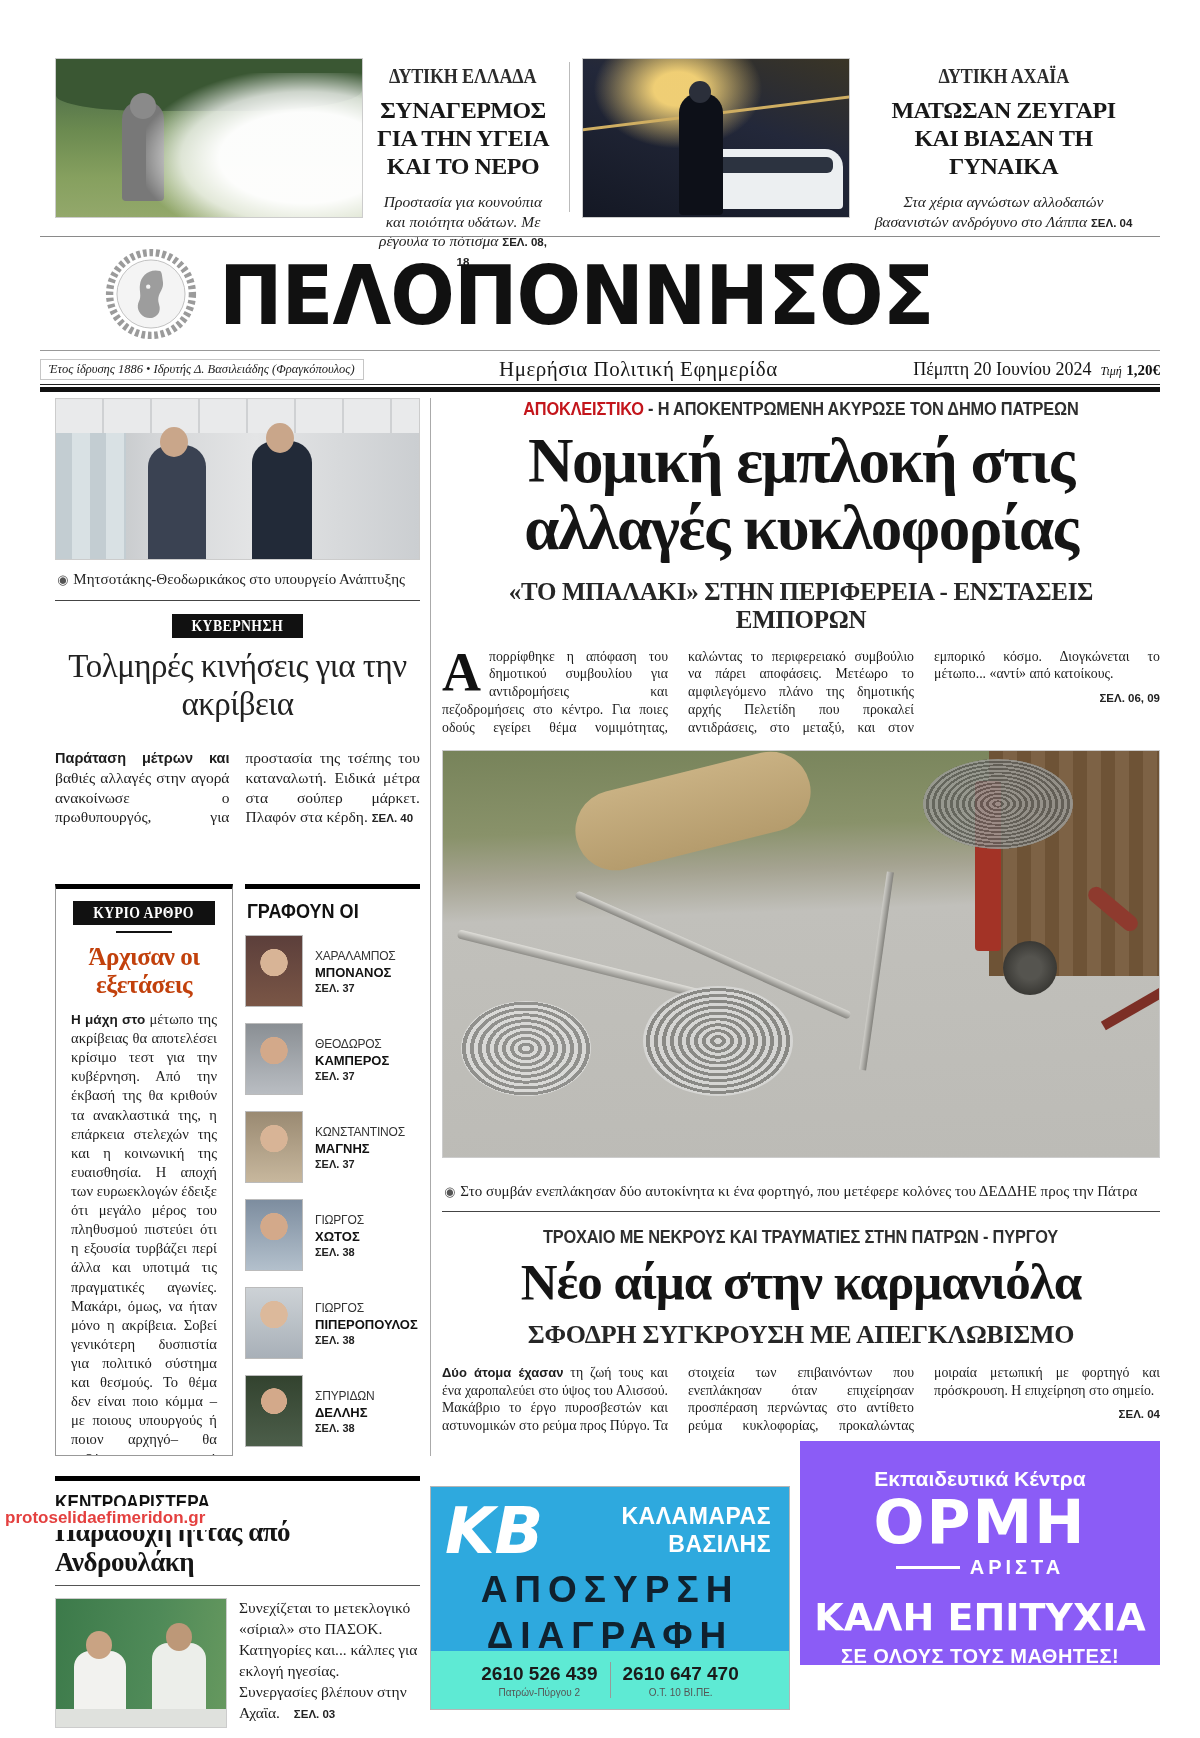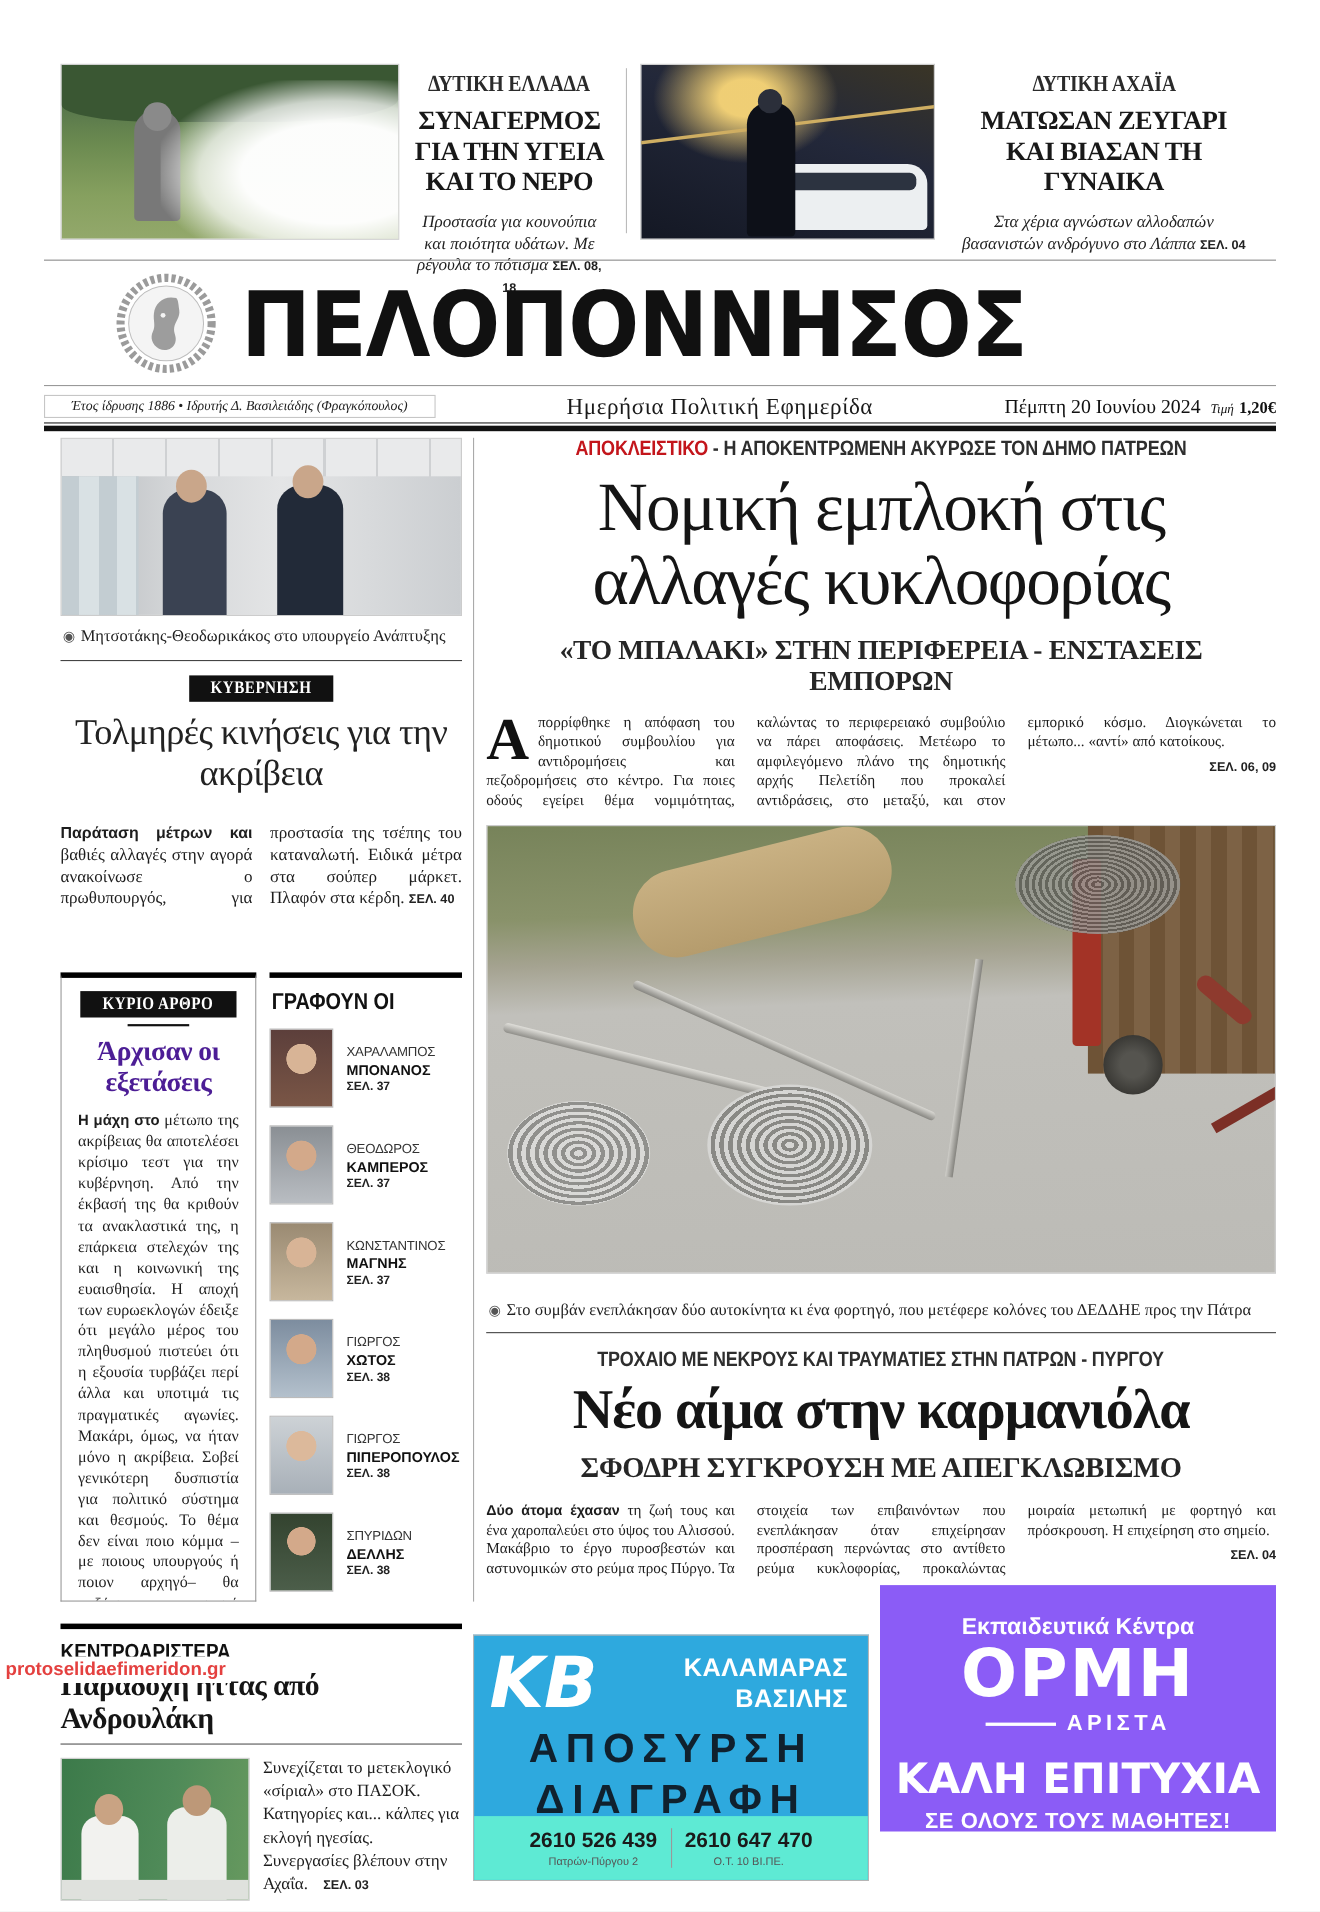--- a/index.html
+++ b/index.html
@@ -37,21 +37,21 @@
 
   .rule-thin-top{position:absolute;top:236px;left:40px;width:1120px;height:1px;background:#8a8a8a}
 
   
   .masthead{position:absolute;top:246px;left:105px;width:960px;height:100px;display:flex;align-items:center}
   .emblem{flex:none;margin-right:22px}
   .mast-title{font-family:"DejaVu Sans","Liberation Sans",sans-serif;font-weight:800;font-size:76px;
               letter-spacing:-1px;color:#111;line-height:1;transform:scaleY(1.08);transform-origin:center}
   .dateline{position:absolute;top:350px;left:40px;width:1120px;border-top:1px solid #999;padding-top:6px;
             display:grid;grid-template-columns:auto 1fr auto;align-items:center}
-  .founded{font-size:12.5px;font-style:italic;color:#222;border:1px solid #c6c6c6;padding:2px 24px}
+  .founded{font-size:12.5px;font-style:italic;color:#222;border:1px solid #c6c6c6;padding:2px 8px}
   .ptype{font-size:21px;text-align:center;letter-spacing:.5px;color:#1a1a1a}
   .dateprice{font-size:18px;color:#111;text-align:right}
   .price-label{font-size:12px;font-style:italic}
   .price{font-weight:bold;font-size:15px}
   .rule-thick-a{position:absolute;top:384px;left:40px;width:1120px;height:1px;background:#222}
   .rule-thick-b{position:absolute;top:387px;left:40px;width:1120px;height:5px;background:#111}
 
   
   .photo{border:1px solid #ccc;position:relative;overflow:hidden}
   .photo-ministry{position:absolute;top:398px;left:55px;width:365px;height:162px;
@@ -71,21 +71,21 @@
                 font-size:33px;line-height:1.14;font-weight:normal;color:#222;letter-spacing:-.5px}
   .gov-body{position:absolute;top:748px;left:55px;width:365px;height:122px;columns:2;column-gap:16px;
             font-size:15.5px;line-height:1.28;text-align:justify;overflow:hidden}
   .leadin{font-family:"Liberation Sans","DejaVu Sans",sans-serif;font-weight:bold;font-size:14.5px}
   .pageref-line{text-align:right;margin-top:6px}
 
   
   .editorial-box{position:absolute;top:884px;left:55px;width:178px;height:572px;border:1px solid #999;
                  border-top:5px solid #000;padding:12px 15px;text-align:center;overflow:hidden}
   .ed-underline{width:56px;height:2px;background:#111;margin:6px auto 10px auto}
-  .ed-headline{font-size:25px;line-height:1.1;font-weight:bold;color:#4c1d95;margin-top:4px;letter-spacing:-.5px}
+  .ed-headline{font-size:25px;line-height:1.1;font-weight:bold;color:#c2410c;margin-top:4px;letter-spacing:-.5px}
   .ed-body{font-size:14.6px;line-height:1.31;text-align:justify;margin-top:12px;color:#1d1d1d}
   .ed-lead{font-family:"Liberation Sans","DejaVu Sans",sans-serif;font-weight:bold;font-size:13.5px}
 
   
   .columnists{position:absolute;top:884px;left:245px;width:175px}
   .col-bar{height:5px;background:#000;margin-bottom:10px}
   .col-label{font-family:"Liberation Sans","DejaVu Sans",sans-serif;font-weight:bold;font-size:21px;color:#111;margin:4px 0 12px 2px}
   .colu{display:flex;align-items:center;margin-bottom:16px}
   .headshot{width:58px;height:72px;border:1px solid #bbb;flex:none;margin-right:12px}
   .hs1{background:radial-gradient(circle at 50% 38%,#d8b496 26%,rgba(0,0,0,0) 27%),linear-gradient(#5c3f3b,#7a5646)}
@@ -99,21 +99,21 @@
   .colu-page{font-family:"Liberation Sans","DejaVu Sans",sans-serif;font-size:11px;font-weight:bold;color:#222;margin-top:2px}
 
   
   .main-divider{position:absolute;left:430px;top:398px;width:1px;height:1058px;background:#aaa}
 
   
   .main-col{position:absolute;left:442px;top:398px;width:718px}
   .kicker-line{text-align:center;font-family:"Liberation Sans","DejaVu Sans",sans-serif;
                font-weight:bold;font-size:19px;color:#2e2e2e;letter-spacing:-.2px}
   .red{color:#c3151b}
-  .lead-headline{font-size:63px;line-height:1.06;font-weight:normal;color:#151515;text-align:center;
+  .lead-headline{font-size:63px;line-height:1.06;font-weight:bold;color:#151515;text-align:center;
                  letter-spacing:-1.5px;margin-top:8px}
   .lead-subhead{font-size:25px;font-weight:bold;color:#262626;text-align:center;margin-top:16px;letter-spacing:-.3px}
   .lead-body{margin-top:14px;height:90px;columns:3;column-gap:20px;font-size:13.8px;line-height:1.3;
              text-align:justify;overflow:hidden}
   .dropcap{float:left;font-size:54px;line-height:.85;font-weight:bold;margin:2px 8px 0 0;color:#111}
   .photo-crash{width:718px;height:408px;margin-top:12px;
      background:linear-gradient(178deg,#77835a 0%,#89926a 20%,#a5a391 30%,#c1c0bb 40%,#bcbbb6 100%)}
   .cr-dirt{position:absolute;left:130px;top:20px;width:240px;height:80px;background:linear-gradient(#c9b183,#b59c6d);
            transform:rotate(-14deg);border-radius:40px}
   .cr-truck{position:absolute;right:0;top:0;width:170px;height:225px;

